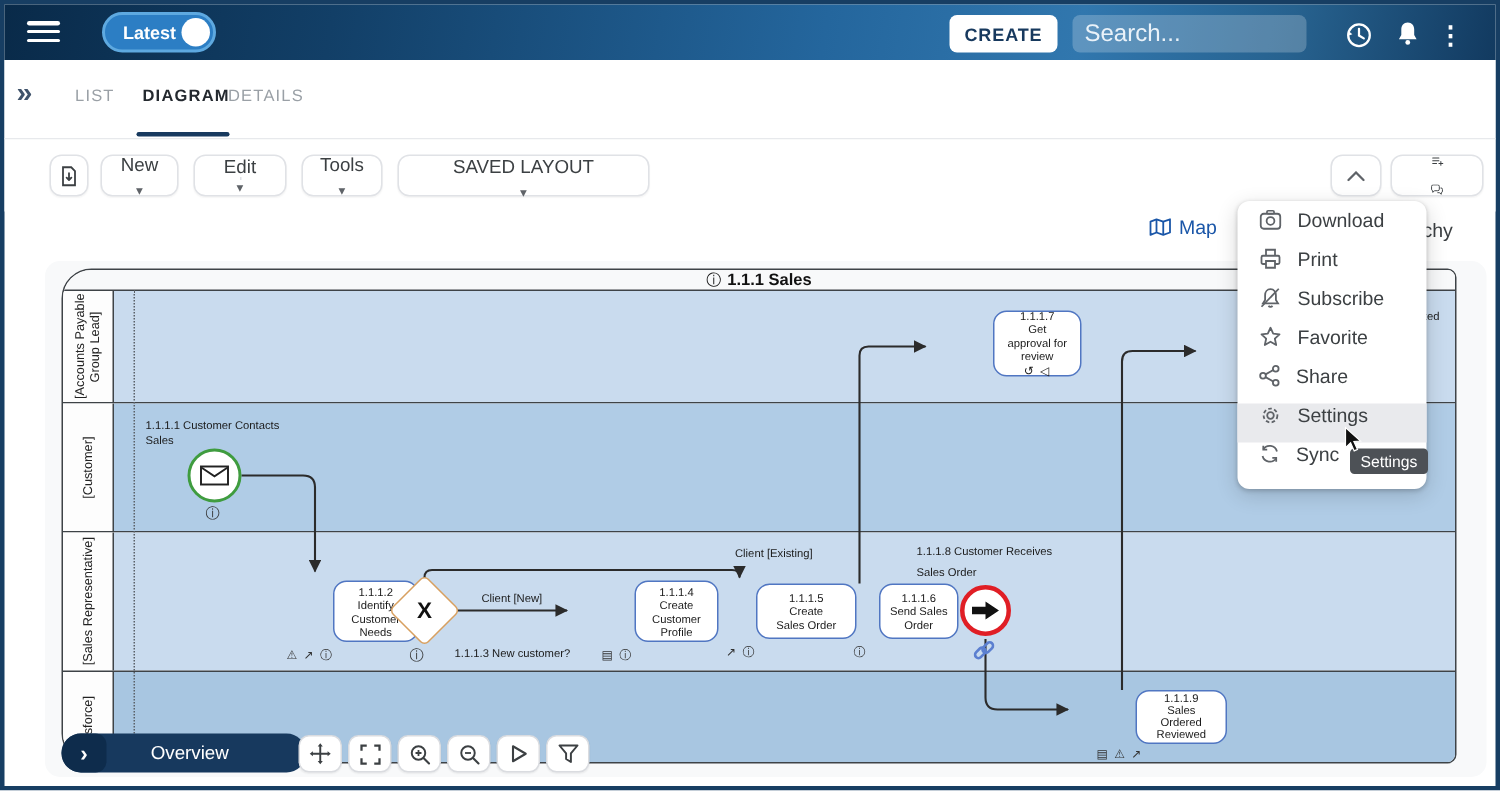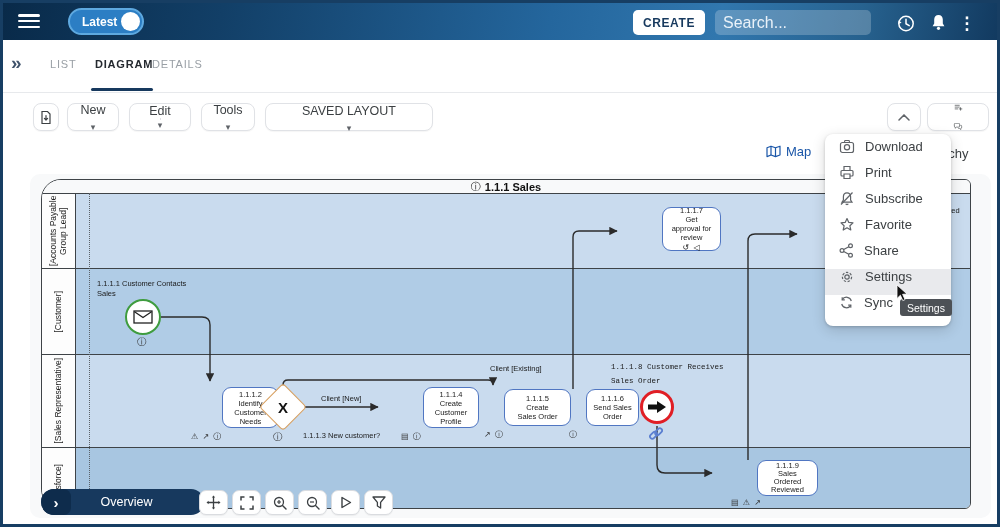--- a/index.html
+++ b/index.html
@@ -58,21 +58,21 @@
   .lane-body { flex:1; }
   .lane-sep { border-top:1.1px solid #3e4347; }
   .phase-line { position:absolute; left:86px; top:190px; height:316px; border-left:1px dotted #5a6168; }
 
   
   .task { position:absolute; background:#fff; border:1.5px solid #5076c2; border-radius:9px; display:flex; flex-direction:column;
     align-items:center; justify-content:center; text-align:center; font-size:7.5px; line-height:1.2; color:#1a1a1a; white-space:pre-line;margin-left:38px; }
   .badges { position:absolute; font-size:8px; color:#333; letter-spacing:1px; white-space:nowrap; }
   .markers { font-size:8px; margin-top:1px; letter-spacing:1px; }
   .dlabel { position:absolute; font-size:7.5px; color:#1a1a1a; white-space:pre-line; line-height:1.3; }
-  .dlabel.sp { line-height:1.85;font-family:Liberation Mono, monospace; }
+  .dlabel.sp { line-height:1.85; }
   .event { position:absolute; border-radius:50%; background:#fff; display:flex; align-items:center; justify-content:center; }
   .start-event { left:122px; top:296px; width:36px; height:36px; border:2px solid #3f9c3f; }
   .end-event { left:637px; top:387px; width:34px; height:34px; border:3.6px solid #e01e25; }
   .gateway { position:absolute; left:263px; top:387px; width:34px; height:34px; background:#fff; border:1.5px solid #d8a060;
     transform:rotate(45deg); border-radius:4px; }
   .gateway-x { position:absolute; left:263px; top:387px; width:34px; height:34px; display:flex; align-items:center;
     justify-content:center; font-weight:bold; font-size:15px; color:#111; }
   .info-glyph { position:absolute; font-size:9.5px; color:#333; }
   .frag { position:absolute; font-size:7.5px; color:#1a1a1a; }
 

